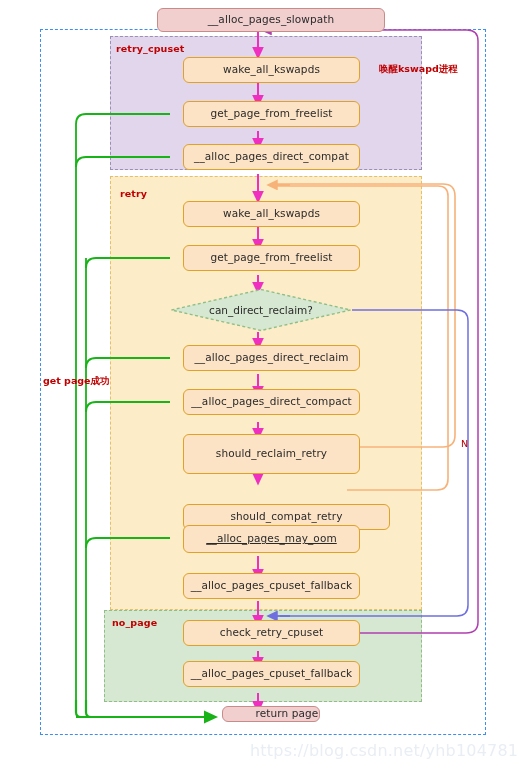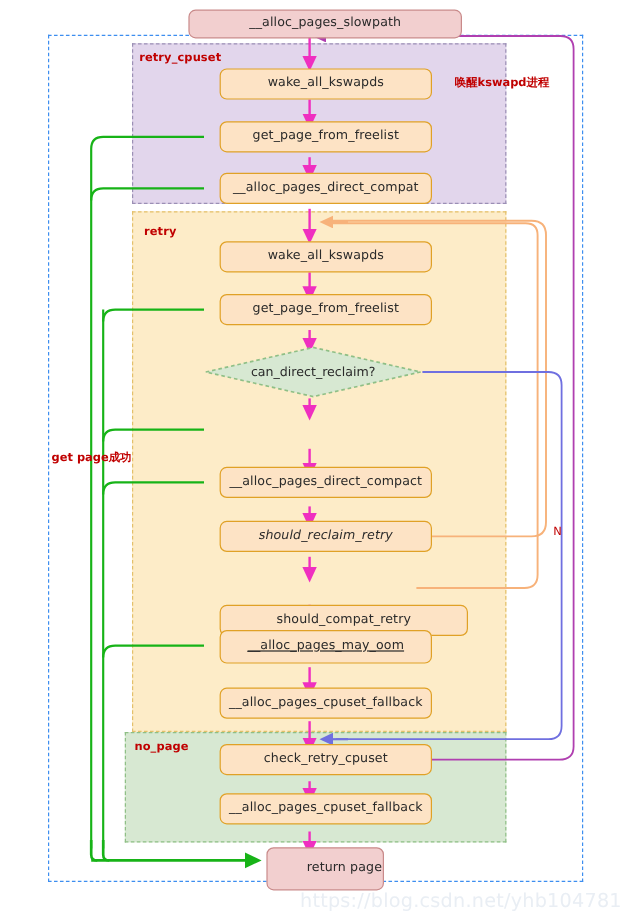--- a/index.html
+++ b/index.html
@@ -163,36 +163,37 @@
 
   <div class="node proc" style="left:170px;top:245px;width:177px;height:26px;">get_page_from_freelist</div>
 
   <div class="diamond-wrap" style="left:170px;top:288px;width:182px;height:44px;">
     <svg class="diamond-shape" viewBox="0 0 182 44" preserveAspectRatio="none">
       <polygon points="91,1.5 180.5,22 91,42.5 1.5,22" fill="#d7e8d2" stroke="#8fbf86" stroke-width="1.4" stroke-dasharray="3,2.4"></polygon>
     </svg>
     <span class="diamond-label">can_direct_reclaim?</span>
   </div>
 
+  <div class="node proc" style="left:170px;top:345px;width:177px;height:26px;">__alloc_pages_direct_reclaim</div>
 
   <div class="node proc" style="left:170px;top:389px;width:177px;height:26px;">__alloc_pages_direct_compact</div>
 
-  <div class="node proc" style="left:170px;top:434px;width:177px;height:26px;font-style:italic;">should_reclaim_retry</div>
+  <div class="node proc" style="left:170px;top:434px;width:177px;height:40px;">should_reclaim_retry</div>
 
   <div class="node proc" style="left:170px;top:504px;width:207px;height:26px;">should_compat_retry</div>
 
   <div class="node proc" style="left:170px;top:525px;width:177px;height:28px;text-decoration:underline;">__alloc_pages_may_oom</div>
 
   <div class="node proc" style="left:170px;top:573px;width:177px;height:26px;">__alloc_pages_cpuset_fallback</div>
 
   <div class="node proc" style="left:170px;top:620px;width:177px;height:26px;">check_retry_cpuset</div>
 
   <div class="node proc" style="left:170px;top:661px;width:177px;height:26px;">__alloc_pages_cpuset_fallback</div>
 
-  <div class="node term" style="left:209px;top:706px;width:98px;height:36px;padding-left:32px;">return page</div>
+  <div class="node term" style="left:209px;top:706px;width:98px;height:16px;padding-left:32px;">return page</div>
 
   <div class="annot" style="left:357px;top:63px;padding-left:22px;">唤醒kswapd进程</div>
 
   <div class="annot" style="left:43px;top:375px;font-weight:bold;">get page成功</div>
 
   <div class="annot-n" style="left:461px;top:438px;">N</div>
 
   <div class="watermark" style="left:250px;top:741px;">https://blog.csdn.net/yhb1047818384</div>
 
 </div>

